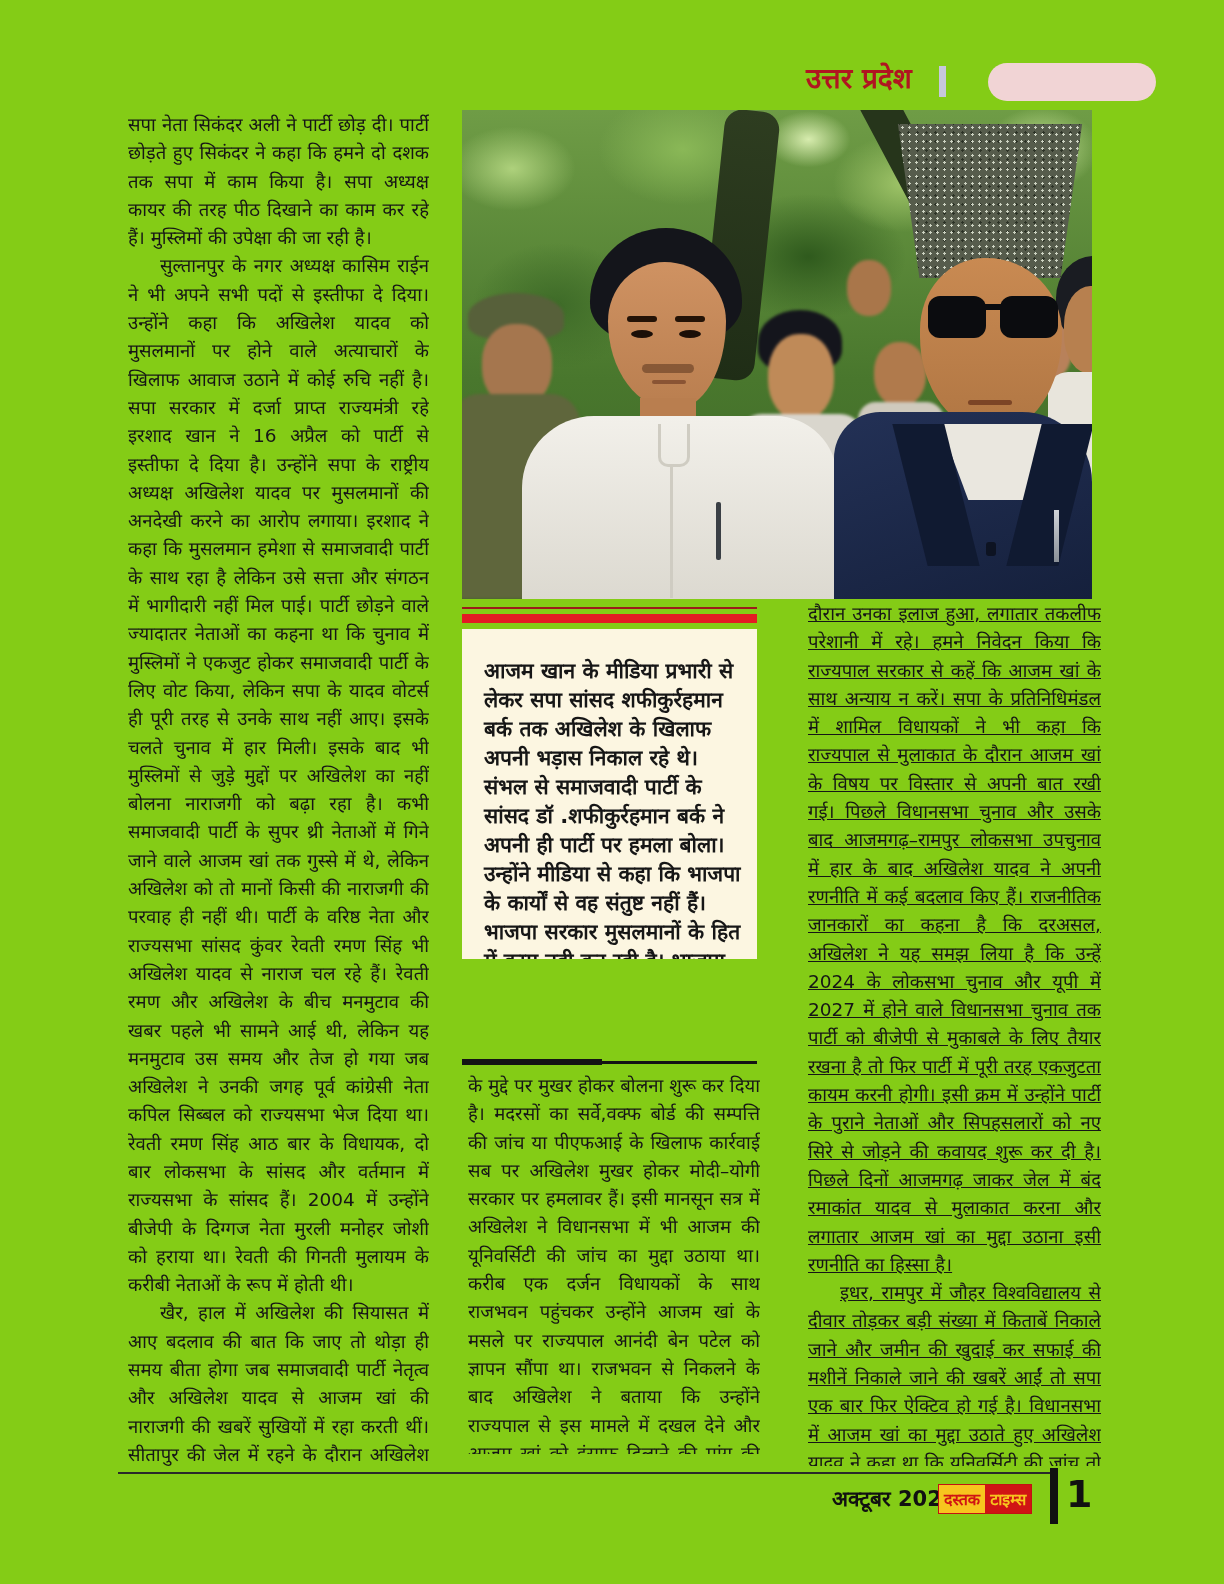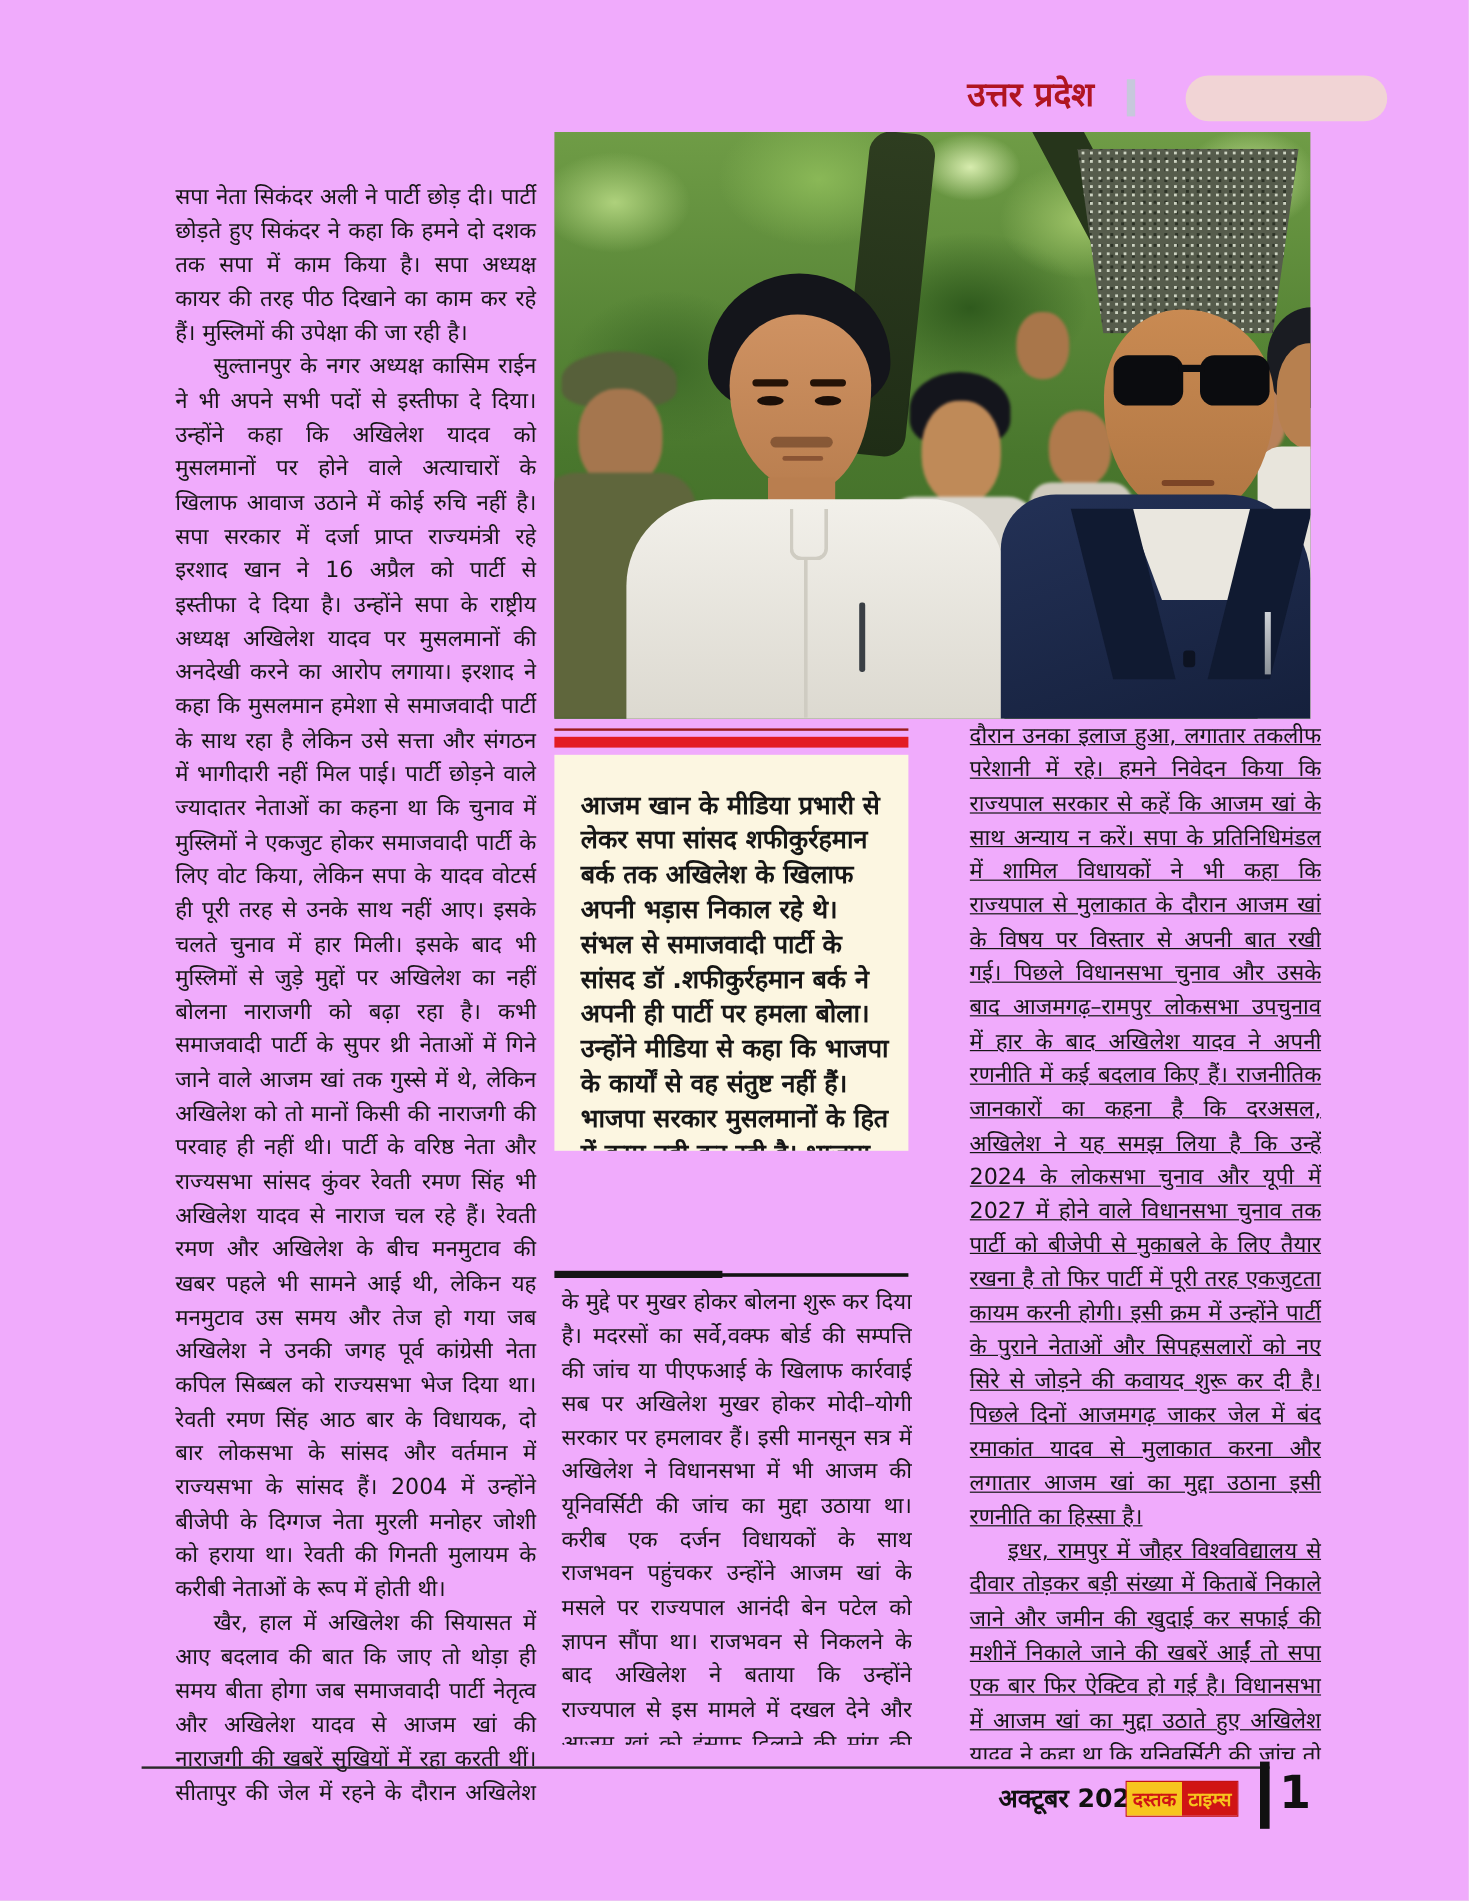--- a/index.html
+++ b/index.html
@@ -1,28 +1,28 @@
 <!DOCTYPE html>
 <html><head>
 <meta charset="utf-8">
 <style>
   html,body{margin:0;padding:0;background:#e9e9e9;}
-  .page{position:relative;width:1224px;height:1584px;background:#f0abfc;margin:0 auto;
+  .page{position:relative;width:1224px;height:1584px;background:#84cc16;margin:0 auto;
         font-family:"DejaVu Sans",sans-serif;color:#161616;overflow:hidden;}
 
   
   .section-title{position:absolute;left:806px;top:58px;font-size:28px;font-weight:bold;color:#b01521;}
   .hdr-div{position:absolute;left:939px;top:66px;width:7px;height:31px;background:#c7c8dc;}
   .hdr-pill{position:absolute;left:988px;top:63px;width:168px;height:38px;background:#f1d4d5;border-radius:19px;}
 
   
   .col{position:absolute;text-align:justify;font-size:18.5px;line-height:28.3px;overflow:hidden;}
   .col p{margin:0;}
   .col p + p{text-indent:32px;}
-  .col-left{left:146px;top:111px;width:301px;height:1358px;margin-top:40px;}
+  .col-left{left:128px;top:111px;width:301px;height:1358px;}
   .col-mid{left:468px;top:1072px;width:292px;height:382px;}
   .col-right{left:808px;top:600px;width:293px;height:866px;text-decoration:underline;}
 
   
   .pq-thinline{position:absolute;left:462px;top:607px;width:295px;height:2px;background:#9b1b1b;}
   .pq-redbar{position:absolute;left:462px;top:614px;width:295px;height:9px;background:#e31b23;}
   .pull-box{position:absolute;left:462px;top:629px;width:295px;height:330px;box-sizing:border-box;
             background:#fcf6e1;padding:28px 16px 0 22px;font-weight:bold;font-size:21px;
             line-height:29px;text-align:left;overflow:hidden;}
   .pull-box p{margin:0;}

